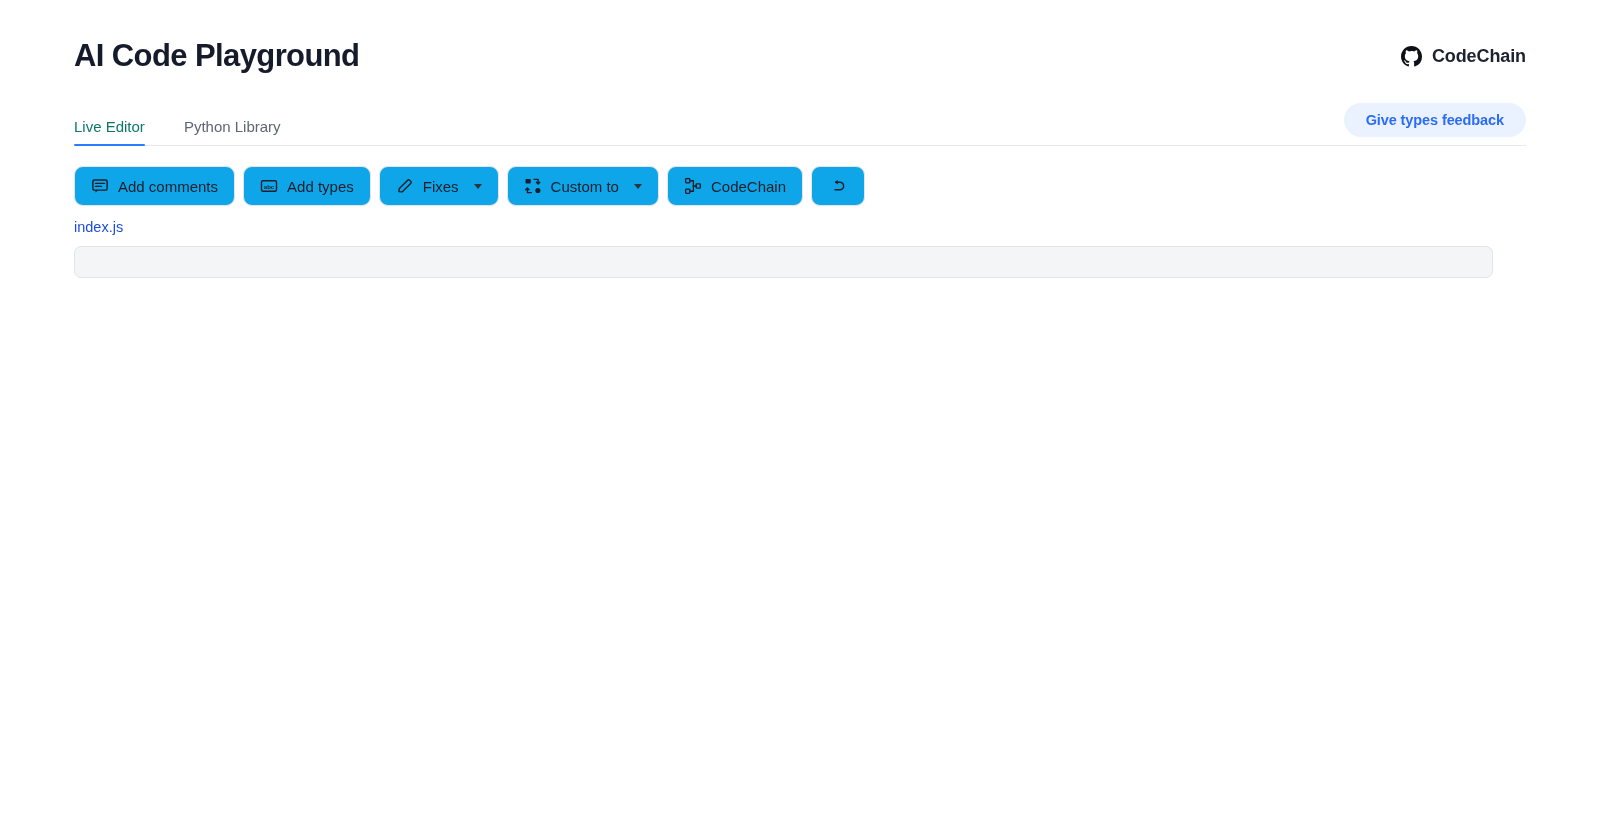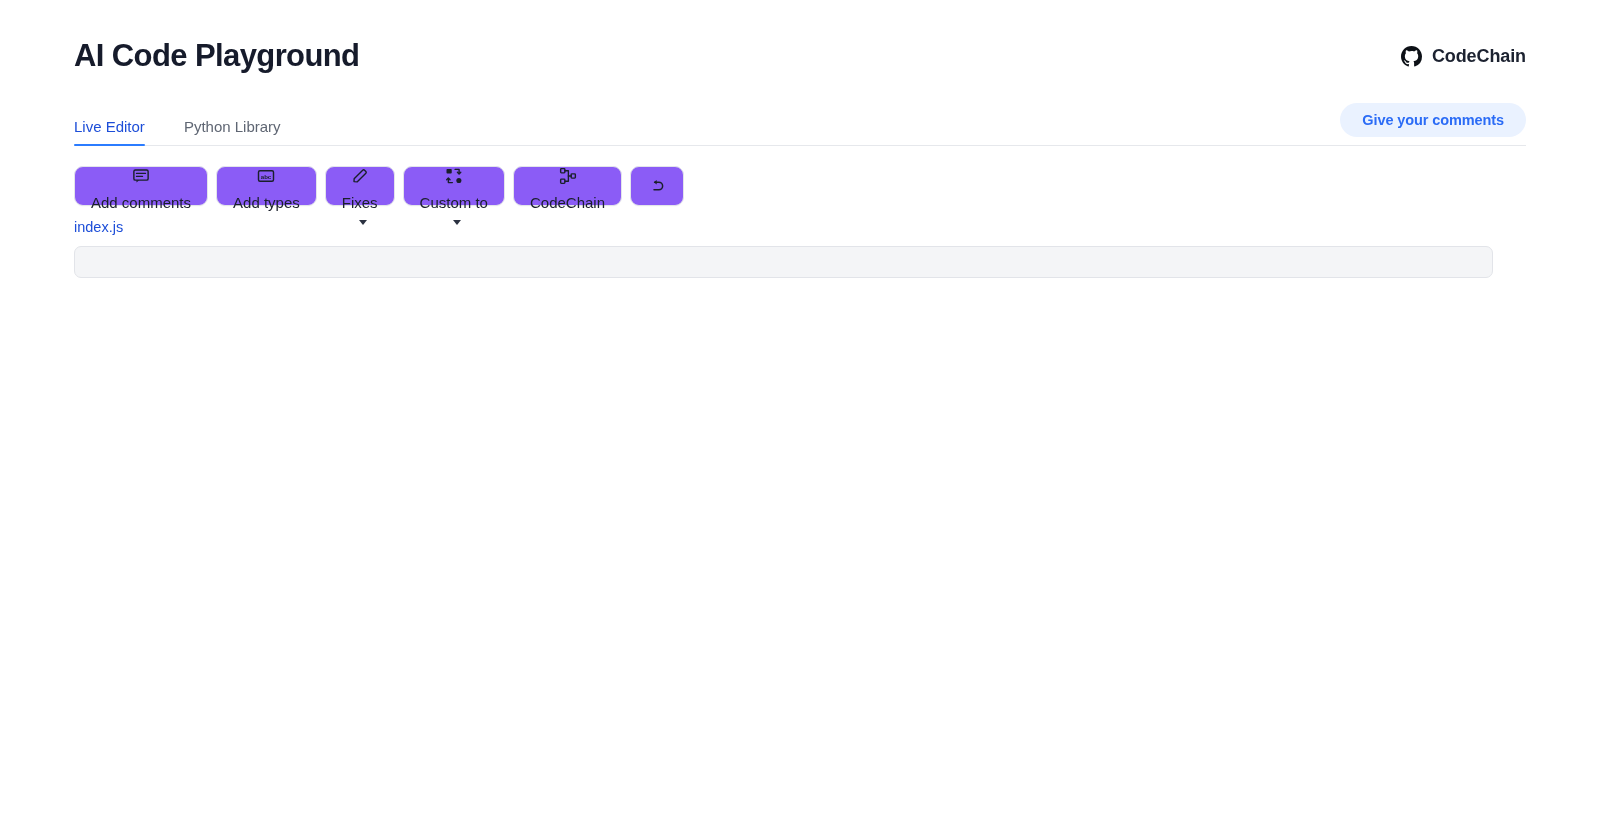--- a/index.html
+++ b/index.html
@@ -96,21 +96,21 @@
     cursor: pointer;
     background: none;
     border: none;
     font-family: inherit;
     line-height: 1;
   }
 
   .tab:first-child { padding-left: 0; padding-right: 22px; }
 
   .tab.active {
-    color: #1d4ed8;
+    color: #0f766e;
     font-weight: normal;
   }
 
   .tab.active::after {
     content: "";
     position: absolute;
     left: 0;
     right: 0;
     bottom: 0;
     height: 2.5px;
@@ -145,30 +145,29 @@
     align-items: center;
     gap: 8px;
   }
 
   .tool-btn {
     display: flex;
     align-items: center;
     gap: 9px;
     height: 40px;
     padding: 0 16px;
-    background: #8b5cf6;
+    background: #0ea5e9;
     border: 1px solid #e3e5ea;
     border-radius: 9px;
     font-size: 15px;
     color: #1a1f2b;
     cursor: pointer;
     font-family: inherit;
     white-space: nowrap;
     box-shadow: 0 1px 1px rgba(16,24,40,0.02);
-    flex-direction: column;
   }
 
   .tool-btn.icon-only {
     padding: 0;
     width: 54px;
     justify-content: center;
   }
 
   .tool-btn .ticon {
     width: 18px;
@@ -236,21 +235,21 @@
   </div>
 
   <div class="tabs-row">
     <div class="tabs-rule"></div>
 
     <div class="tabs">
       <button class="tab active">Live Editor</button>
       <button class="tab">Python Library</button>
     </div>
 
-    <button class="feedback-btn">Give your comments</button>
+    <button class="feedback-btn">Give types feedback</button>
   </div>
 
   <div class="toolbar">
 
     <button class="tool-btn">
       <span>
         <svg class="ticon" viewBox="0 0 24 24">
           <rect x="2.5" y="4" width="19" height="13.5" rx="2" fill="none" stroke="#1a1f2b" stroke-width="1.9"></rect>
           <path d="M6 20.5 L6 17.5 L9.5 17.5 Z" fill="#1a1f2b"></path>
           <line x1="6" y1="8.5" x2="18" y2="8.5" stroke="#1a1f2b" stroke-width="1.8" stroke-linecap="round"></line>

